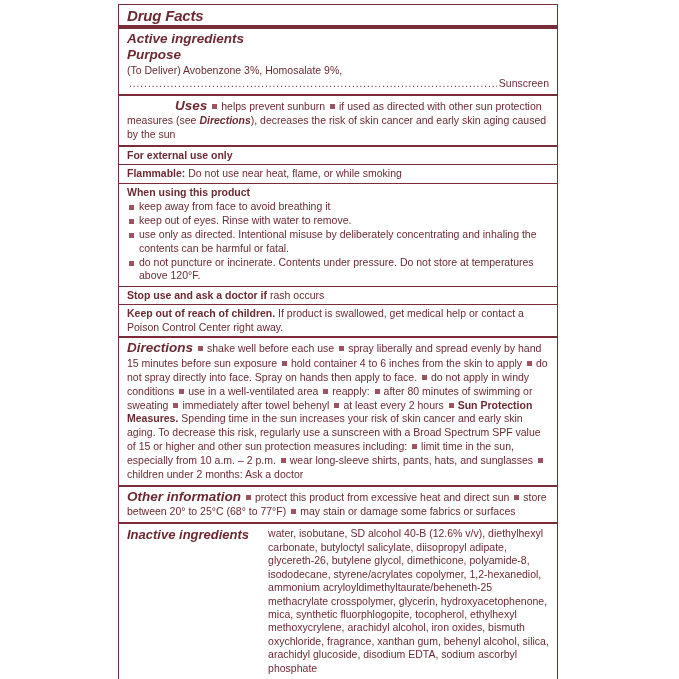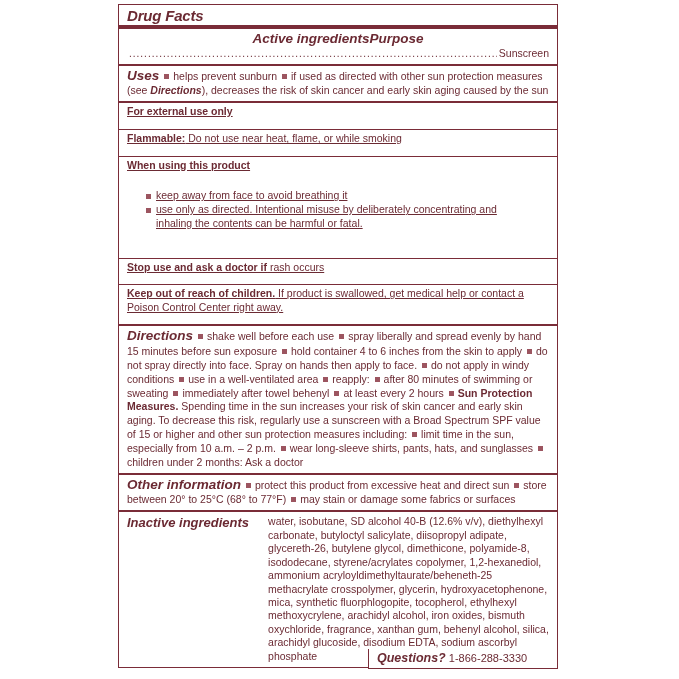--- a/index.html
+++ b/index.html
@@ -51,20 +51,21 @@
     font-size: 13.5px;
     font-weight: bold;
     font-style: italic;
     color: #6b2a33;
     line-height: 1.2;
   }
   .h-row {
     display: flex;
     justify-content: center;
     align-items: baseline;
+    flex-direction: column;
   }
   .body-txt {
     font-size: 10.5px;
     line-height: 1.28;
     color: #6b2a33;
   }
   .bold { font-weight: bold; }
   .ital { font-style: italic; }
   .dotline {
     display: flex;
@@ -95,29 +96,28 @@
     line-height: 1.33;
     color: #6b2a33;
   }
   .subhead {
     font-size: 10.5px;
     font-weight: bold;
     line-height: 1.3;
     color: #6b2a33;
   }
   .warn-row {
-    padding: 2px 8px 10px 8px;
+    padding: 2px 8px 2px 8px;
     border-bottom: 1px solid #7a2c38;
     font-size: 10.5px;
     line-height: 1.3;
-    text-decoration: underline;
   }
   .warn-row:last-child { border-bottom: none; }
   .bullets {
-    margin: 17px;
+    margin: 0;
     padding: 0;
     list-style: none;
   }
   .bullets li {
     font-size: 10.5px;
     line-height: 1.3;
     padding-left: 12px;
     position: relative;
     margin-bottom: 0.5px;
   }
@@ -169,48 +169,51 @@
 
     <div class="sec hr-thick" style="padding-bottom:1px;">
       <div class="title">Drug Facts</div>
     </div>
 
     <div class="sec hr-med">
       <div class="h-row">
         <div class="h-italic">Active ingredients</div>
         <div class="h-italic">Purpose</div>
       </div>
+      <div class="body-txt">(To Deliver) Avobenzone 3%, Homosalate 9%,</div>
       <div class="dotline">
         <span class="dots">................................................................................................................................</span>
         <span>Sunscreen</span>
       </div>
     </div>
 
     <div class="sec hr-med">
       <div class="inline-body">
-        <span class="h-italic" style="display:inline;">Uses</span>
+        <span class="h-italic" style="display:inline;margin-left:48px;">Uses</span>
         <span class="sq"></span><span></span><span>helps prevent sunburn</span>
         <span class="sq"></span><span>if used as directed with other sun protection</span>
         <span>measures (see </span><span class="bold ital">Directions</span><span>), decreases the risk of skin cancer and early skin aging</span>
         <span>caused by the sun</span>
       </div>
     </div>
 
     <div>
       <div class="warn-row">
         <span class="bold">For external use only</span>
       </div>
       <div class="warn-row">
         <span class="bold">Flammable:</span><span> Do not use near heat, flame, or while smoking</span>
       </div>
       <div class="warn-row">
         <div class="subhead">When using this product</div>
         <ul class="bullets">
           <li>keep away from face to avoid breathing it</li>
+          <li>keep out of eyes.  Rinse with water to remove.</li>
           <li>use only as directed. Intentional misuse by deliberately concentrating and inhaling the contents can be harmful or fatal.</li>
+          <li>do not puncture or incinerate. Contents under pressure. Do not store at temperatures above 120°F.</li>
         </ul>
       </div>
       <div class="warn-row">
         <span class="bold">Stop use and ask a doctor if</span><span> rash occurs</span>
       </div>
       <div class="warn-row hr-med" style="border-bottom:2px solid #7a2c38;">
         <span class="bold">Keep out of reach of children.</span><span> If product is swallowed, get medical help or contact a Poison Control Center right away.</span>
       </div>
     </div>
 
@@ -243,18 +246,14 @@
       </div>
     </div>
 
     <div class="inactive-wrap">
       <div class="inactive-lead">Inactive ingredients</div>
       <div class="body-txt" style="text-align:left;">water, isobutane, SD alcohol 40-B (12.6% v/v), diethylhexyl carbonate, butyloctyl salicylate, diisopropyl adipate, glycereth-26, butylene glycol, dimethicone, polyamide-8, isododecane, styrene/acrylates copolymer, 1,2-hexanediol, ammonium acryloyldimethyltaurate/beheneth-25 methacrylate crosspolymer, glycerin, hydroxyacetophenone, mica, synthetic fluorphlogopite, tocopherol, ethylhexyl methoxycrylene, arachidyl alcohol, iron oxides, bismuth oxychloride, fragrance, xanthan gum, behenyl alcohol, silica, arachidyl glucoside, disodium EDTA, sodium ascorbyl phosphate</div>
     </div>
 
   </div>
 
-  <div class="questions">
-    <span class="q-label">Questions?</span>
-    <span>1-866-288-3330</span>
-  </div>
 
 </div>
 
 </body></html>

